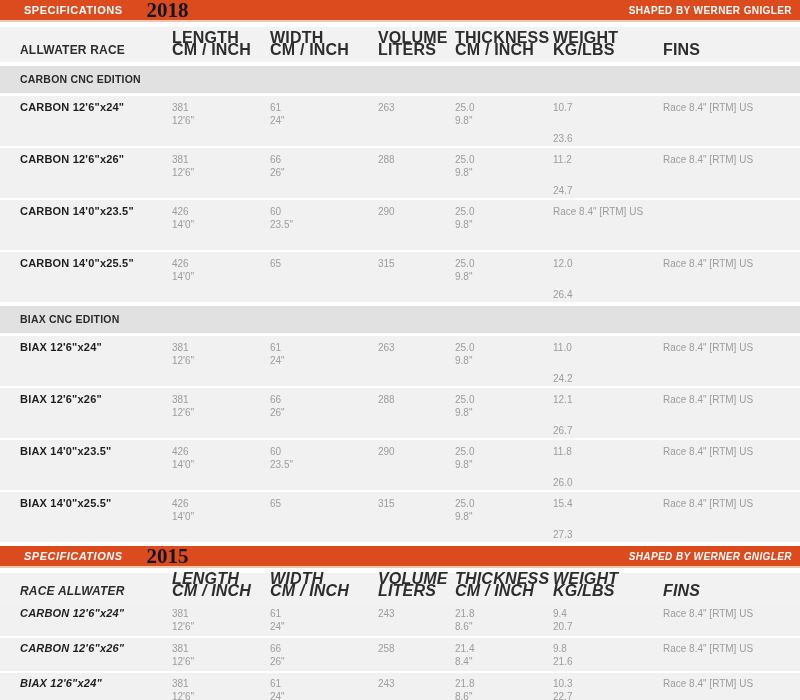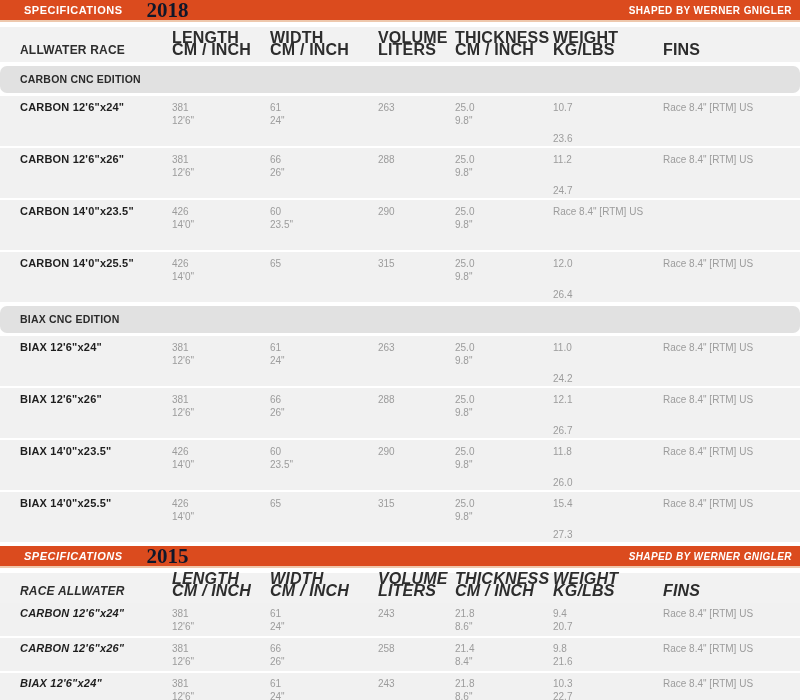--- a/index.html
+++ b/index.html
@@ -20,21 +20,21 @@
   .header-row{background:#f2f2f2;margin-top:5px;height:35px;}
   .s2017 .header-row{height:30px;}
   .hcell{display:flex;flex-direction:column;justify-content:flex-end;padding-bottom:6px;
          font-size:16px;font-weight:bold;color:#2d2d2d;line-height:12px;letter-spacing:.2px;}
   .hl{display:block;}
   .cat{padding-left:20px;font-size:12px;}
   .s2017 .hcell{font-style:italic;}
   
   .band{height:27px;background:#e1e1e1;margin-top:4px;margin-bottom:3px;
         font-size:10.5px;font-weight:bold;color:#2a2a2a;line-height:27px;
-        padding-left:20px;letter-spacing:.2px;border-radius:7px;}
+        padding-left:20px;letter-spacing:.2px;}
   
   .row{background:#f1f1f1;margin-bottom:2px;height:50px;box-sizing:border-box;}
   .s2017 .row{height:33px;}
   .cell{padding-top:5px;}
   .s2017 .cell{padding-top:4px;}
   .name{font-size:11px;font-weight:bold;color:#1e1e1e;padding-left:20px;letter-spacing:.2px;}
   .s2017 .name{font-style:italic;}
   .data{font-size:10px;color:#9c9c9c;line-height:13px;}
   .ln{display:block;}
   .s2018 .lbs{margin-top:18px;}

